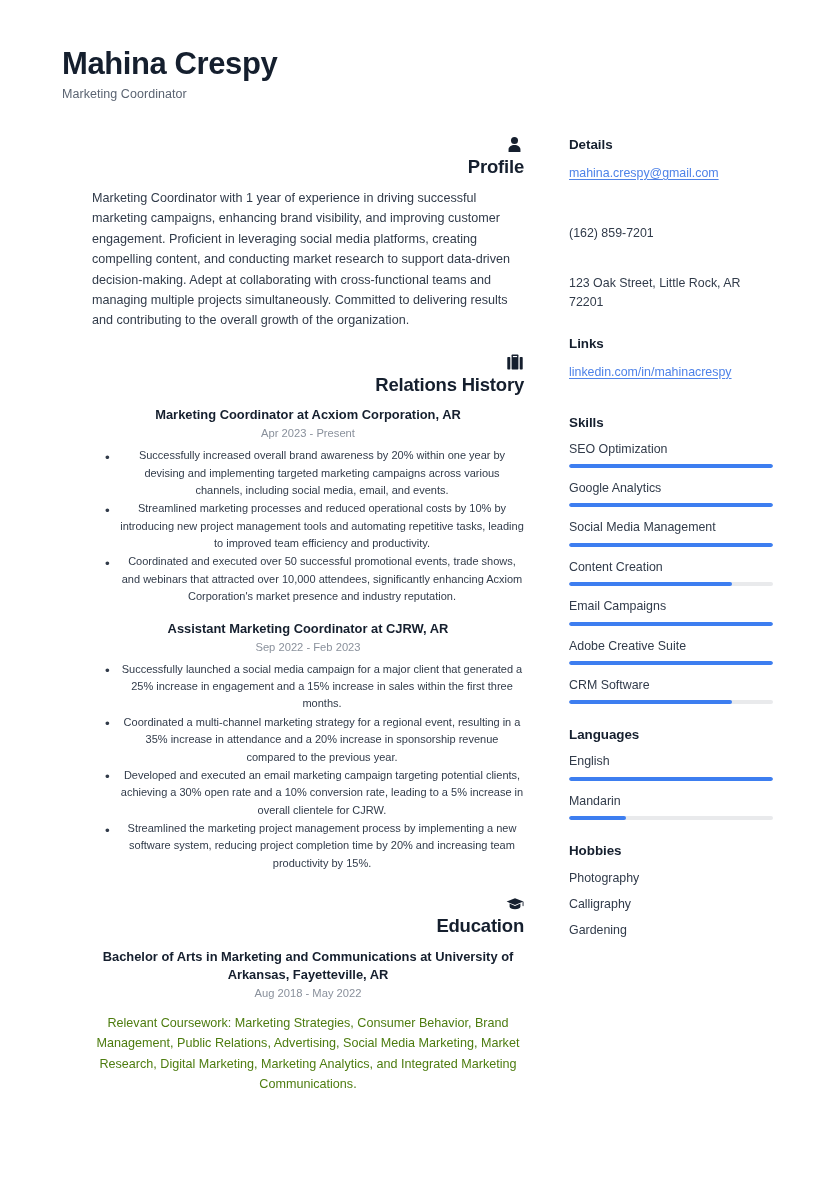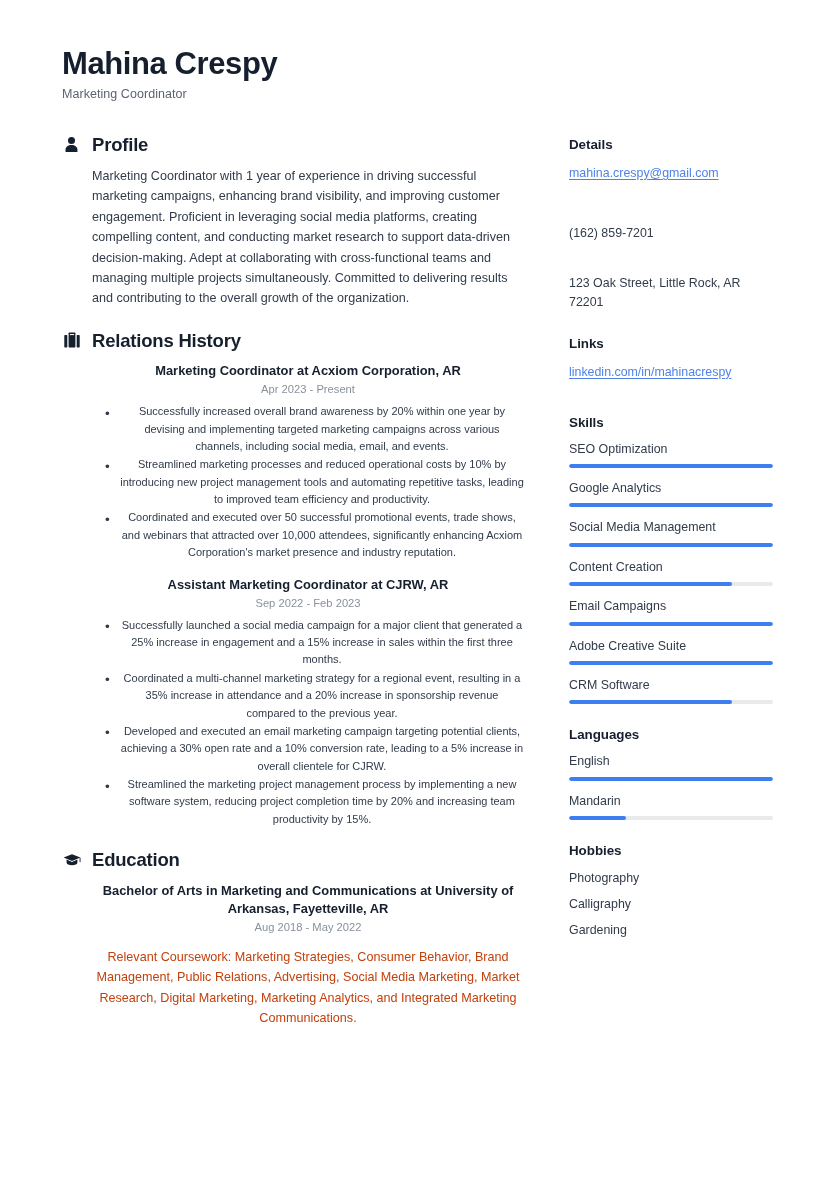--- a/index.html
+++ b/index.html
@@ -51,23 +51,24 @@
   }
 
   .col-main { width: 462px; flex: 0 0 462px; }
   .col-side { width: 204px; flex: 0 0 204px; padding-top: 2px; }
 
   
   .section { margin-bottom: 22px; }
 
   .section-head {
     display: flex;
-    align-items: flex-start;
-    gap: 11px;
+    align-items: flex-end;
+    gap: 3px;
     margin-bottom: 11px;
+    flex-direction: column;
   }
 
   .section-icon {
     width: 19px;
     height: 19px;
     flex: 0 0 19px;
     display: flex;
     align-items: center;
     justify-content: center;
     color: #151f2e;
@@ -105,21 +106,21 @@
   .entry-date {
     font-size: 11.2px;
     color: #8a919c;
     line-height: 1.5;
     margin-bottom: 5px;
   }
 
   .entry-desc {
     font-size: 12.6px;
     line-height: 1.62;
-    color: #c2410c;
+    color: #4d7c0f;
     margin-top: 11px;
   }
 
   ul.bullets {
     list-style: none;
     padding-left: 27px;
     margin-top: 2px;
   }
 
   ul.bullets li {

